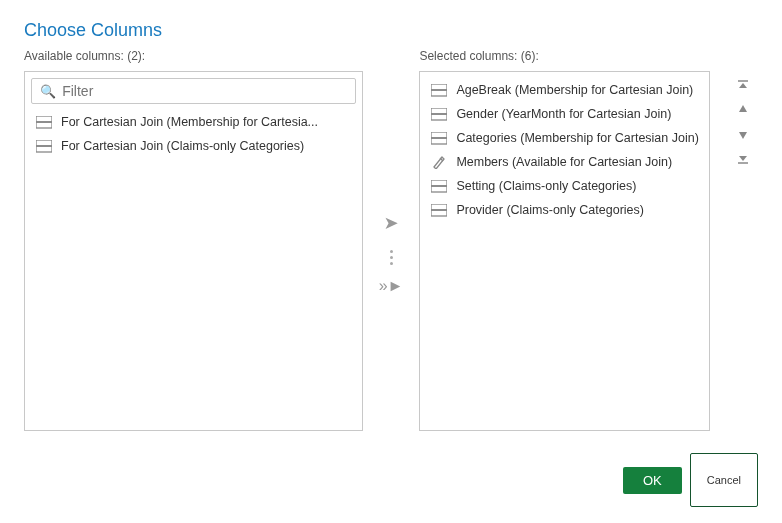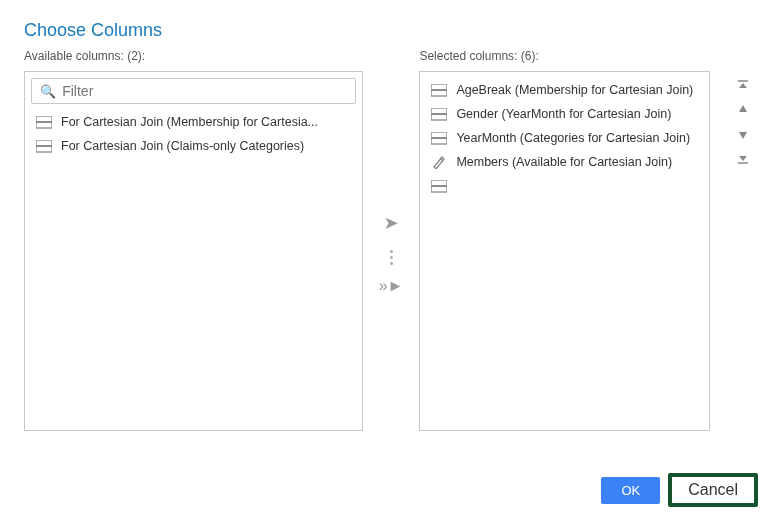--- a/index.html
+++ b/index.html
@@ -142,35 +142,35 @@
       justify-content: center;
     }
     .dialog-footer {
       display: flex;
       justify-content: flex-end;
       align-items: center;
       gap: 8px;
       padding-top: 14px;
     }
     .btn-ok {
-      background: #3b82f6;
+      background: #15803d;
       color: #fff;
       border: none;
       padding: 6px 20px;
       font-size: 13px;
       cursor: pointer;
       border-radius: 2px;
       min-width: 50px;
     }
     .btn-cancel {
       background: #fff;
       color: #333;
-      border: 4px solid #14532d;
-      padding: 4px 16px;
-      font-size: 16px;
+      border: 1px solid #14532d;
+      padding: 20px 16px;
+      font-size: 11px;
       cursor: pointer;
       border-radius: 2px;
     }
     .divider-dots {
       display: flex;
       flex-direction: column;
       gap: 3px;
       align-items: center;
       margin-top: 4px;
     }
@@ -261,39 +261,50 @@
                 <span>Gender (YearMonth for Cartesian Join)</span>
               </div>
               <div class="column-item">
                 <span class="col-icon">
                   <svg width="16" height="13" viewBox="0 0 16 13">
                     <rect x="0" y="0" width="16" height="6" fill="none" stroke="#888" stroke-width="1.3"></rect>
                     <rect x="0" y="6" width="16" height="6" fill="none" stroke="#888" stroke-width="1.3"></rect>
                     <line x1="0" y1="6" x2="16" y2="6" stroke="#888" stroke-width="1.3"></line>
                   </svg>
                 </span>
-                <span>YearMonth (Categories for Cartesian Join)</span>
+                <span>Categories (Membership for Cartesian Join)</span>
               </div>
               <div class="column-item">
                 <span class="col-icon">
                   <svg width="14" height="14" viewBox="0 0 14 14">
                     <path d="M2 12 L10 2 L12 4 L4 14 Z" fill="none" stroke="#888" stroke-width="1.3"></path>
                     <line x1="8" y1="3" x2="11" y2="6" stroke="#888" stroke-width="1.3"></line>
                   </svg>
                 </span>
                 <span>Members (Available for Cartesian Join)</span>
               </div>
               <div class="column-item">
                 <span class="col-icon">
                   <svg width="16" height="13" viewBox="0 0 16 13">
                     <rect x="0" y="0" width="16" height="6" fill="none" stroke="#888" stroke-width="1.3"></rect>
                     <rect x="0" y="6" width="16" height="6" fill="none" stroke="#888" stroke-width="1.3"></rect>
                     <line x1="0" y1="6" x2="16" y2="6" stroke="#888" stroke-width="1.3"></line>
                   </svg>
                 </span>
+                <span>Setting (Claims-only Categories)</span>
+              </div>
+              <div class="column-item">
+                <span class="col-icon">
+                  <svg width="16" height="13" viewBox="0 0 16 13">
+                    <rect x="0" y="0" width="16" height="6" fill="none" stroke="#888" stroke-width="1.3"></rect>
+                    <rect x="0" y="6" width="16" height="6" fill="none" stroke="#888" stroke-width="1.3"></rect>
+                    <line x1="0" y1="6" x2="16" y2="6" stroke="#888" stroke-width="1.3"></line>
+                  </svg>
+                </span>
+                <span>Provider (Claims-only Categories)</span>
               </div>
             </div>
         </div>
       </div>
 
       <div class="right-controls">
         <button class="sort-btn" title="Move to top">
           <svg width="14" height="14" viewBox="0 0 14 14">
             <line x1="2" y1="2" x2="12" y2="2" stroke="#888" stroke-width="1.5"></line>
             <polyline points="7,4 3,9 7,9 7,4" fill="#888" stroke="none"></polyline>

